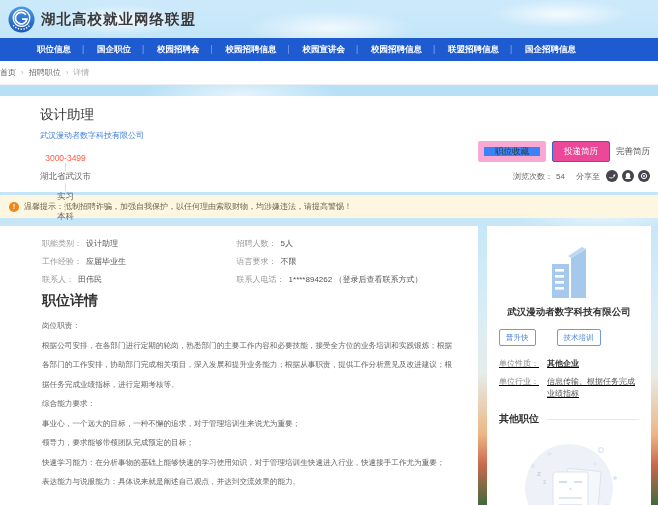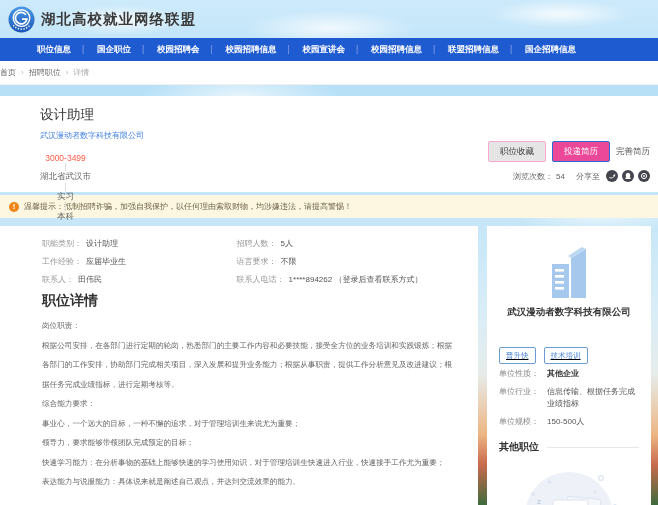--- a/index.html
+++ b/index.html
@@ -31,21 +31,21 @@
   
   .job-panel { background:#fff; height:96px; margin-top:11px; position:relative; }
   .job-left { position:absolute; left:40px; top:10px; }
   .job-title { font-size:13.5px; color:#333; font-weight:normal; }
   .company-link { display:inline-block; margin-top:5px; font-size:8px; color:#3e7edf; cursor:pointer; }
   .meta-row { position:absolute; left:40px; top:57px; font-size:8.5px; color:#666; display:flex; align-items:center;flex-direction:column; }
   .salary { color:#ff5b45; }
   .meta-sep { width:1px; height:8px; background:#ddd; margin:0 7px; }
   .actions-row { position:absolute; right:8px; top:45px; display:flex; align-items:center; gap:6px; }
   .btn { font-size:8.5px; height:21px; padding:0 11px; display:flex; align-items:center; border-radius:2px; cursor:pointer; white-space:nowrap; }
-  .btn-outline { background:#e5e5e5; border:1px solid #f9a8d4; color:#333; }
+  .btn-outline { background:#3b82f6; border:6px solid #f9a8d4; color:#333; }
   .btn-primary { background:#ec4899; border:1px solid #2a6ad5; color:#fff; }
   .btn-text { font-size:8.5px; color:#555; cursor:pointer; }
   .views-row { position:absolute; right:8px; top:74px; display:flex; align-items:center; font-size:8px; color:#666; gap:3px; }
   .share-icons { display:flex; gap:4px; margin-left:3px; }
   .share-icon { width:12px; height:12px; cursor:pointer; }
   
   .notice-bar { margin-top:3px; height:23px; background:#fdf7e2; display:flex; align-items:center; padding-left:9px; }
   .warn-icon { width:10px; height:10px; border-radius:50%; background:#f08519; color:#fff; font-size:7.5px; font-weight:bold; display:flex; align-items:center; justify-content:center; margin-right:5px; flex:0 0 auto; }
   .notice-text { font-size:8px; color:#6e6248; }
   
@@ -58,23 +58,23 @@
   .info-cell { display:flex; font-size:8px; line-height:11px;text-align:right; }
   .info-cell.l { flex:0 0 47%; }
   .info-lbl { color:#999; margin-right:4px; white-space:nowrap; }
   .info-val { color:#555; }
   .detail-heading { margin-top:5px; font-size:14px; font-weight:bold; color:#333; }
   .detail-body { margin-top:6px; }
   .detail-body p { font-size:7.6px; color:#666; line-height:19.5px; }
   
   .company-icon { display:block; margin:8px auto 0; }
   .company-name { margin-top:6px; text-align:center; font-size:9.5px; font-weight:bold; color:#333; }
-  .tags-row { margin-top:28px; display:flex; gap:8px;text-decoration:underline; }
+  .tags-row { margin-top:10px; display:flex; gap:21px; }
   .tag { border:1px solid #6d9bd8; color:#4f87d4; font-size:7.5px; padding:2.5px 6px; border-radius:2px; cursor:pointer; }
-  .side-info { margin-top:4px; }
+  .side-info { margin-top:12px;text-decoration:underline; }
   .side-row { display:flex; font-size:8px; line-height:12px; margin-bottom:6px; }
   .side-lbl { color:#888; flex:0 0 48px; }
   .side-val { color:#555; }
   .side-val.strong { color:#333; font-weight:bold; }
   .other-jobs-head { margin-top:12px; display:flex; align-items:center; }
   .other-jobs-title { font-size:10px; font-weight:bold; color:#333; white-space:nowrap; }
   .head-line { flex:1; height:1px; background:#e8e8e8; margin-left:8px; }
   .empty-illus { display:block; margin:10px auto 0; }
 </style>
 </head>
@@ -229,24 +229,20 @@
       <span class="tag">技术培训</span>
     </div>
     <div class="side-info">
       <div class="side-row">
         <span class="side-lbl">单位性质：</span>
         <span class="side-val strong">其他企业</span>
       </div>
       <div class="side-row">
         <span class="side-lbl">单位行业：</span>
         <span class="side-val">信息传输、根据任务完成业绩指标</span>
-      </div>
-      <div class="side-row">
-        <span class="side-lbl">单位规模：</span>
-        <span class="side-val">150-500人</span>
       </div>
     </div>
     <div class="other-jobs-head">
       <span class="other-jobs-title">其他职位</span>
       <span class="head-line"></span>
     </div>
     <svg class="empty-illus" width="132" height="104" viewBox="0 0 132 104">
       <circle cx="66" cy="52" r="44" fill="#eef2f8"></circle>
       <g transform="rotate(5 82 60)">
         <rect x="62" y="34" width="34" height="46" rx="2" fill="#f4f7fb" stroke="#dce3ee" stroke-width="1"></rect>

